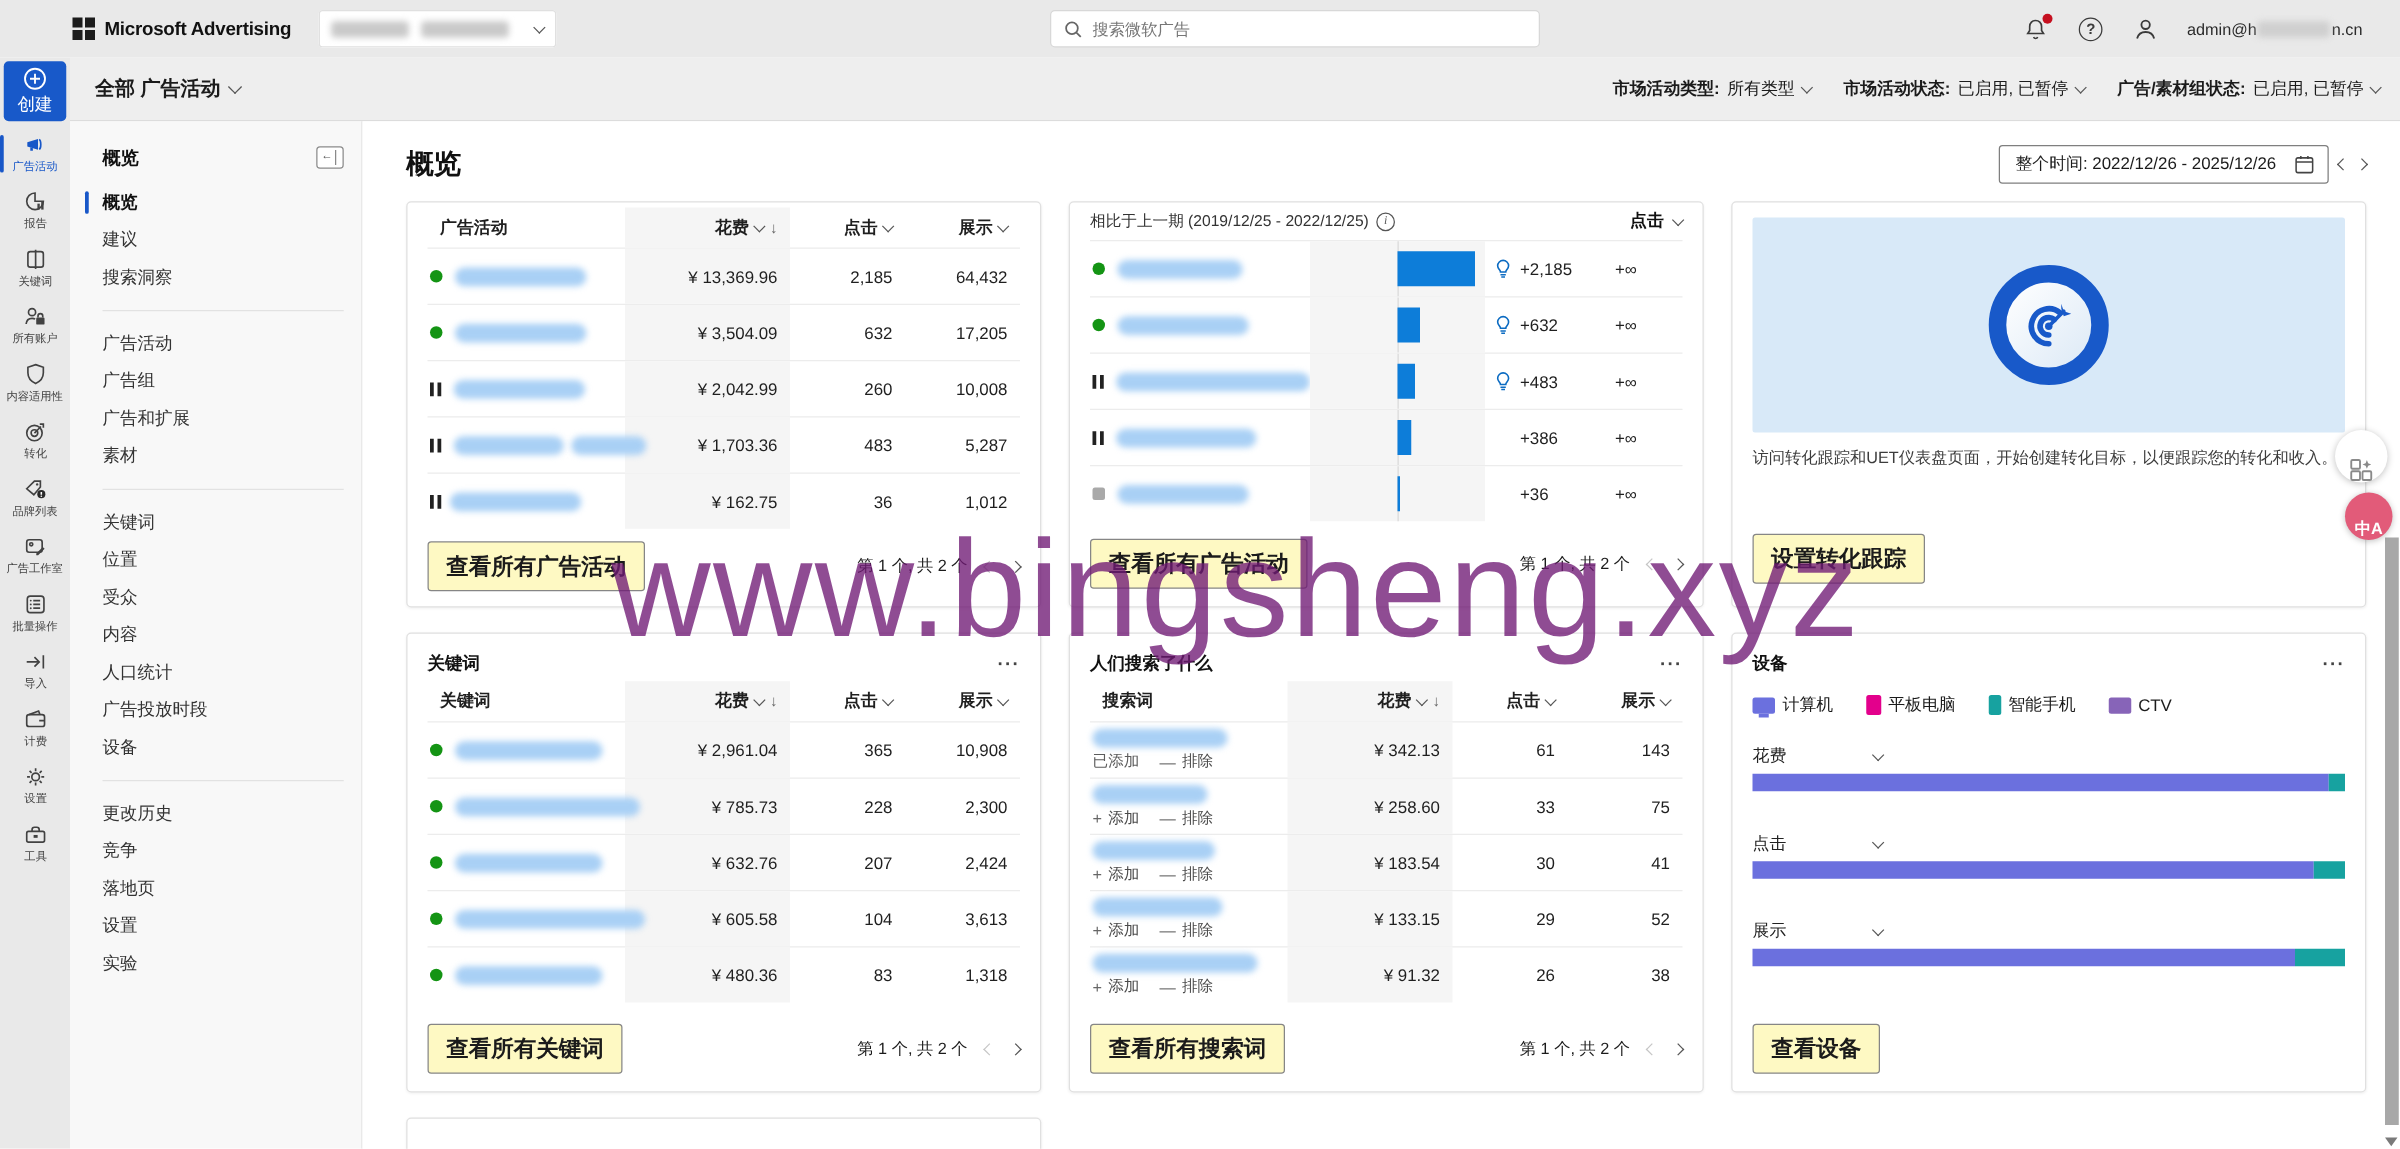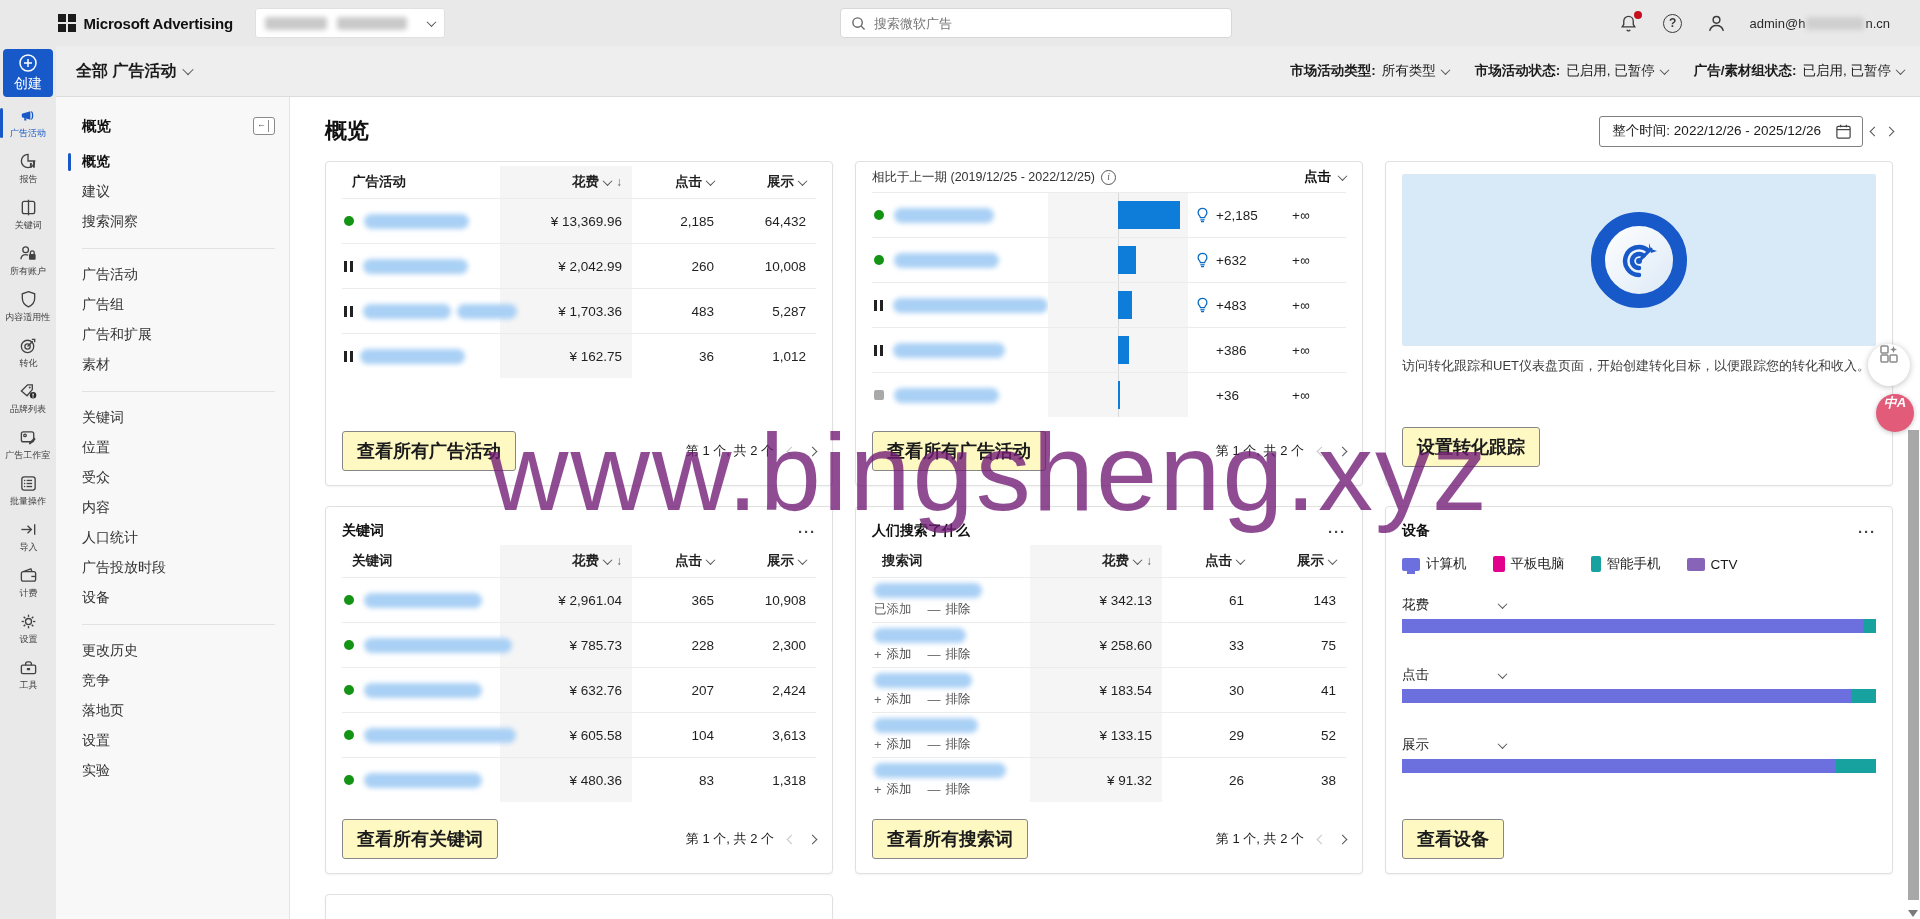--- a/index.html
+++ b/index.html
@@ -138,21 +138,21 @@
   .dev-bar { display:flex; height:14px; width:100%; }
   .seg { height:100%; }
 
   
   .partial { grid-column:1; }
 
   
   .watermark { position:absolute; left:489px; top:408px; font-size:110px; letter-spacing:2px; color:#701a75; opacity:.78; z-index:40; pointer-events:none; white-space:nowrap; font-weight:400; }
 
   
-  .float-btn { position:absolute; z-index:45; display:flex; align-items:flex-start; justify-content:center; cursor:pointer;font-style:italic; }
+  .float-btn { position:absolute; z-index:45; display:flex; align-items:flex-end; justify-content:center; cursor:pointer; }
   .fb-white { left:1868px; top:344px; width:42px; height:42px; border-radius:50%; background:#fff; box-shadow:0 1px 6px rgba(0,0,0,.25); color:#777; }
   .fb-pink { left:1876px; top:394px; width:38px; height:38px; border-radius:50%; background:#e25b79; box-shadow:0 1px 5px rgba(0,0,0,.25); color:#fff; font-size:13px; font-weight:700; }
   .scrollbar { position:absolute; right:0; top:140px; bottom:0; width:13px; z-index:44; }
   .sb-thumb { position:absolute; right:1px; top:290px; width:11px; height:470px; background:#a8a8a8; }
   .sb-down { position:absolute; right:2px; bottom:2px; width:0; height:0; border-left:5px solid transparent; border-right:5px solid transparent; border-top:7px solid #7a7a7a; }
 </style>
 </head>
 <body>
 
 <div class="app">
@@ -447,20 +447,29 @@
                   <div class="cell name">
                       <span class="st st-on"></span>
                       <span class="pill" style="width:105px"></span>
                     </div>
                   <div class="cell num spend">¥ 13,369.96</div>
                   <div class="cell num">2,185</div>
                   <div class="cell num">64,432</div>
                 </div>
                 <div class="tr">
                   <div class="cell name">
+                      <span class="st st-on"></span>
+                      <span class="pill" style="width:105px"></span>
+                    </div>
+                  <div class="cell num spend">¥ 3,504.09</div>
+                  <div class="cell num">632</div>
+                  <div class="cell num">17,205</div>
+                </div>
+                <div class="tr">
+                  <div class="cell name">
                       <span class="st st-pause"></span>
                       <span class="pill" style="width:105px"></span>
                     </div>
                   <div class="cell num spend">¥ 2,042.99</div>
                   <div class="cell num">260</div>
                   <div class="cell num">10,008</div>
                 </div>
                 <div class="tr">
                   <div class="cell name">
                       <span class="st st-pause"></span>

